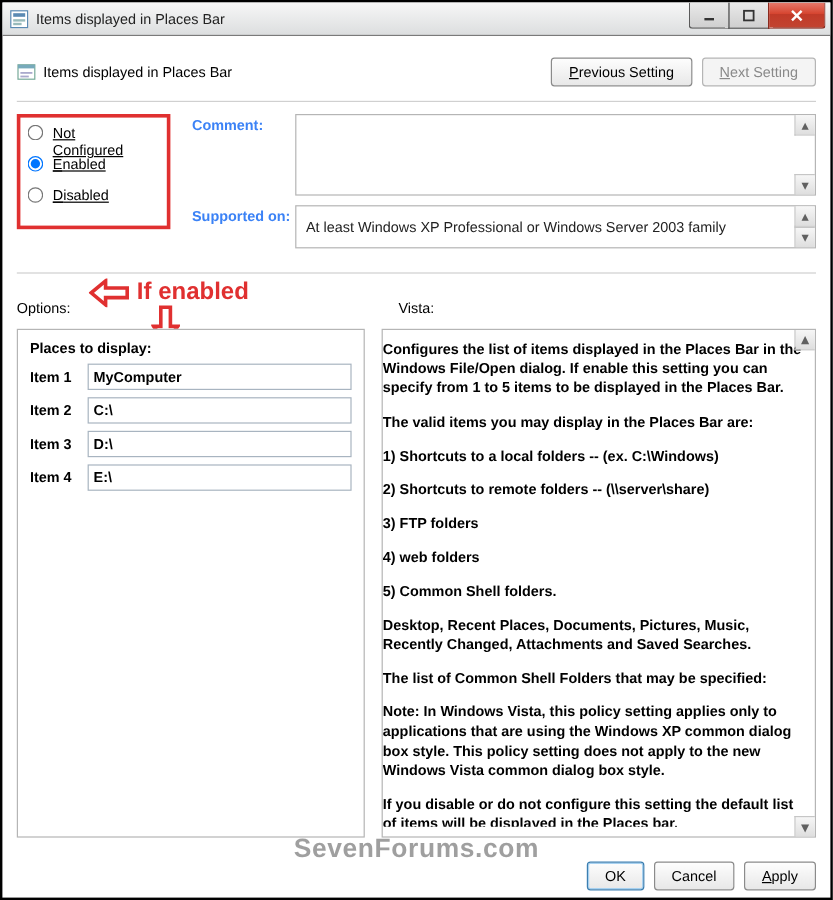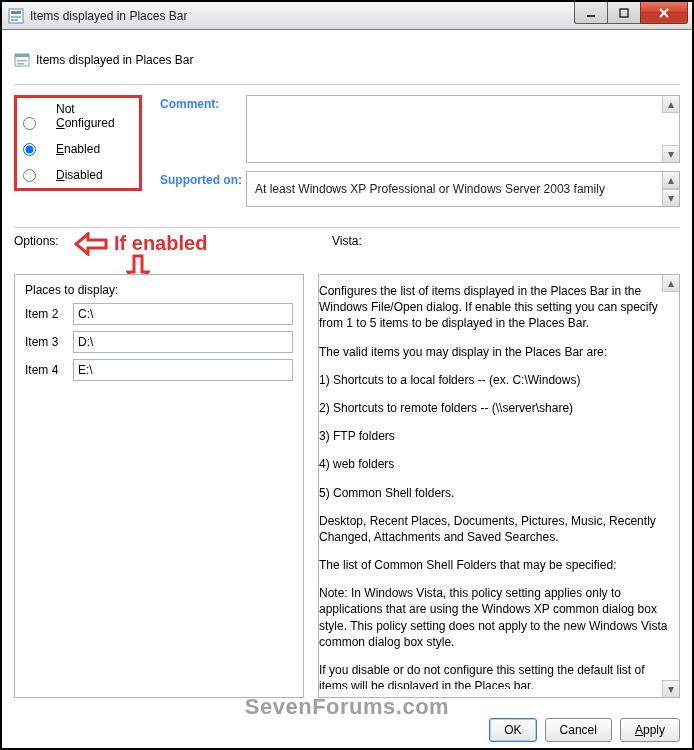--- a/index.html
+++ b/index.html
@@ -72,21 +72,21 @@
   .top-grid {
     display:flex;
     align-items:flex-start;
   }
   .radio-box {
     border:3px solid #e03030;
     padding:6px 22px 6px 4px;
     width:128px;
     background:#fff;
   }
-  .radio-row { display:flex; align-items:flex-end; height:26px; gap:16px; color:#000; }
+  .radio-row { display:flex; align-items:flex-start; height:26px; gap:4px; color:#000;text-decoration:underline; }
   .radio-row input { margin:0 4px 0 2px; }
   .radio-row label .ul { text-decoration: underline; }
 
   .right-col { flex:1; margin-left:18px; }
   .field-row { display:flex; align-items:flex-start; margin-bottom:8px; }
   .field-label { width:86px; color:#3b82f6; padding-top:2px;font-weight:bold; }
   .sunken {
     flex:1;
     background:#fff;
     border:1px solid #b5b5b5;
@@ -100,39 +100,39 @@
     border-left:1px solid #c6c6c6;
     display:flex; align-items:center; justify-content:center;
     color:#606060;
   }
   .scroll-arrow.top { top:0; border-bottom:1px solid #c6c6c6; }
   .scroll-arrow.bot { bottom:0; border-top:1px solid #c6c6c6; }
 
   .sep2 { height:1px; background:#d0d0d0; margin:12px 0 6px 0; }
 
   
-  .oh-row { display:flex; align-items:flex-start; height:30px; position:relative; }
+  .oh-row { display:flex; align-items:flex-end; height:30px; position:relative; }
   .oh-row .opt-label { color:#000; width:60px; }
   .oh-row .help-label { color:#000; }
   .annot {
     position:absolute;
     left:60px; top:-2px;
     display:flex; align-items:center;
     color:#e03030;
     font-size:20px; font-weight:bold;
   }
   .annot svg { display:block; }
   .annot .txt { margin-left:6px; margin-top:-2px; }
   .arrow-down {
     position:absolute;
     left:112px; top:20px;
   }
 
   
-  .panes { display:flex; gap:14px; margin-top:10px; }
+  .panes { display:flex; gap:14px; margin-top:10px;font-weight:bold; }
   .pane {
     border:1px solid #b5b5b5;
     background:#fff;
     height:424px;
     position:relative;
   }
   .pane.left { width:290px; padding:8px 10px; }
   .pane.right { flex:1; padding:8px 10px 8px 0; }
   .pane .inner { height:100%; overflow:hidden; }
   .places-title { color:#000; margin-bottom:6px; }
@@ -207,20 +207,24 @@
       <span class="hicon">
         <svg width="16" height="16" viewBox="0 0 16 16">
             <rect x="1" y="2" width="14" height="12" fill="#fff" stroke="#7a9"></rect>
             <rect x="1" y="2" width="14" height="3" fill="#7ab"></rect>
             <rect x="3" y="8" width="10" height="1.5" fill="#aac"></rect>
             <rect x="3" y="11" width="7" height="1.5" fill="#aac"></rect>
           </svg>
       </span>
       <span class="hdr-title">Items displayed in Places Bar</span>
     </div>
+    <div class="nav-btns">
+      <button class="std"><span class="ul">P</span><span>revious Setting</span></button>
+      <button class="std disabled"><span class="ul">N</span><span>ext Setting</span></button>
+    </div>
   </div>
   <div class="sep"></div>
 
   <div class="top-grid">
     <div class="radio-box">
       <div class="radio-row">
         <input type="radio" name="st" style="">
         <label><span>Not </span><span class="ul">C</span><span>onfigured</span></label>
       </div>
       <div class="radio-row">
@@ -268,20 +272,24 @@
     <div class="arrow-down">
       <svg width="24" height="34" viewBox="0 0 24 34">
         <path d="M8 2 L16 2 L16 18 L22 18 L12 32 L2 18 L8 18 Z" fill="none" stroke="#e03030" stroke-width="3" stroke-linejoin="miter"></path>
       </svg>
     </div>
   </div>
 
   <div class="panes">
     <div class="pane left">
       <div class="places-title">Places to display:</div>
+      <div class="item-row">
+        <span class="ilabel">Item 1</span>
+        <input type="text" value="MyComputer" style="">
+      </div>
       <div class="item-row">
         <span class="ilabel">Item 2</span>
         <input type="text" value="C:\" style="">
       </div>
       <div class="item-row">
         <span class="ilabel">Item 3</span>
         <input type="text" value="D:\" style="">
       </div>
       <div class="item-row">
         <span class="ilabel">Item 4</span>

